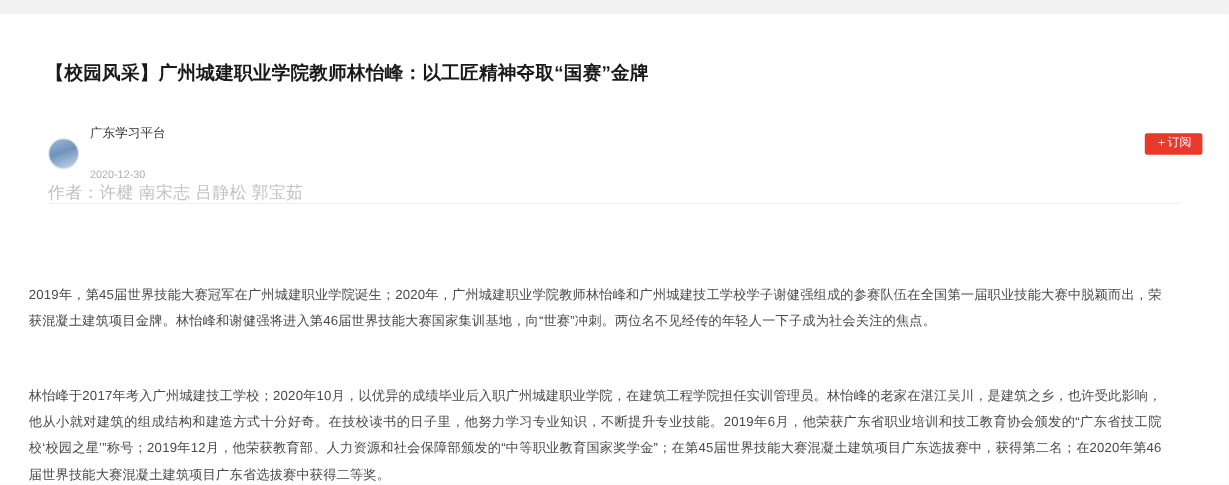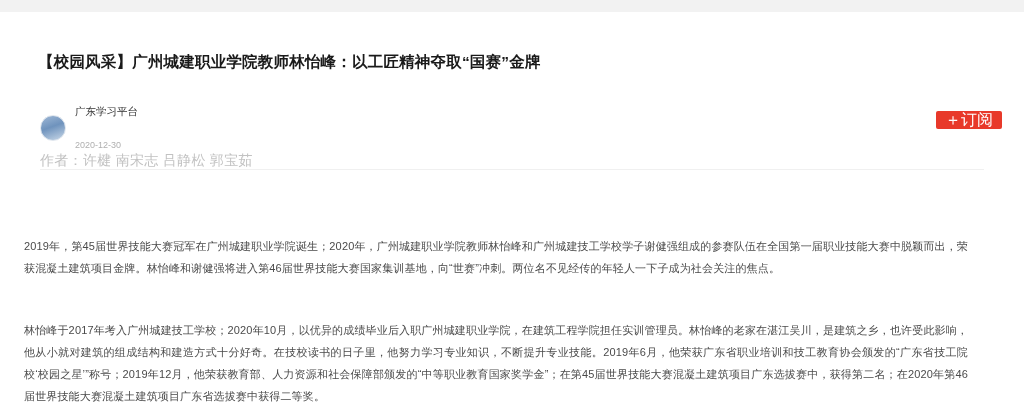--- a/index.html
+++ b/index.html
@@ -73,21 +73,21 @@
     color: #b0b0b0;
     line-height: 13px;
     margin-top: 1px;
   }
   .subscribe-button {
     position: absolute;
     right: 22px;
     top: 99px;
     background: #e8392a;
     color: #ffffff;
-    font-size: 16px;
+    font-size: 10px;
     line-height: 18px;
     height: 18px;
     padding: 0 9px;
     border-radius: 2px;
     border: none;
     cursor: pointer;
     white-space: nowrap;
     font-family: "Liberation Sans", sans-serif;
   }
   .credits {

